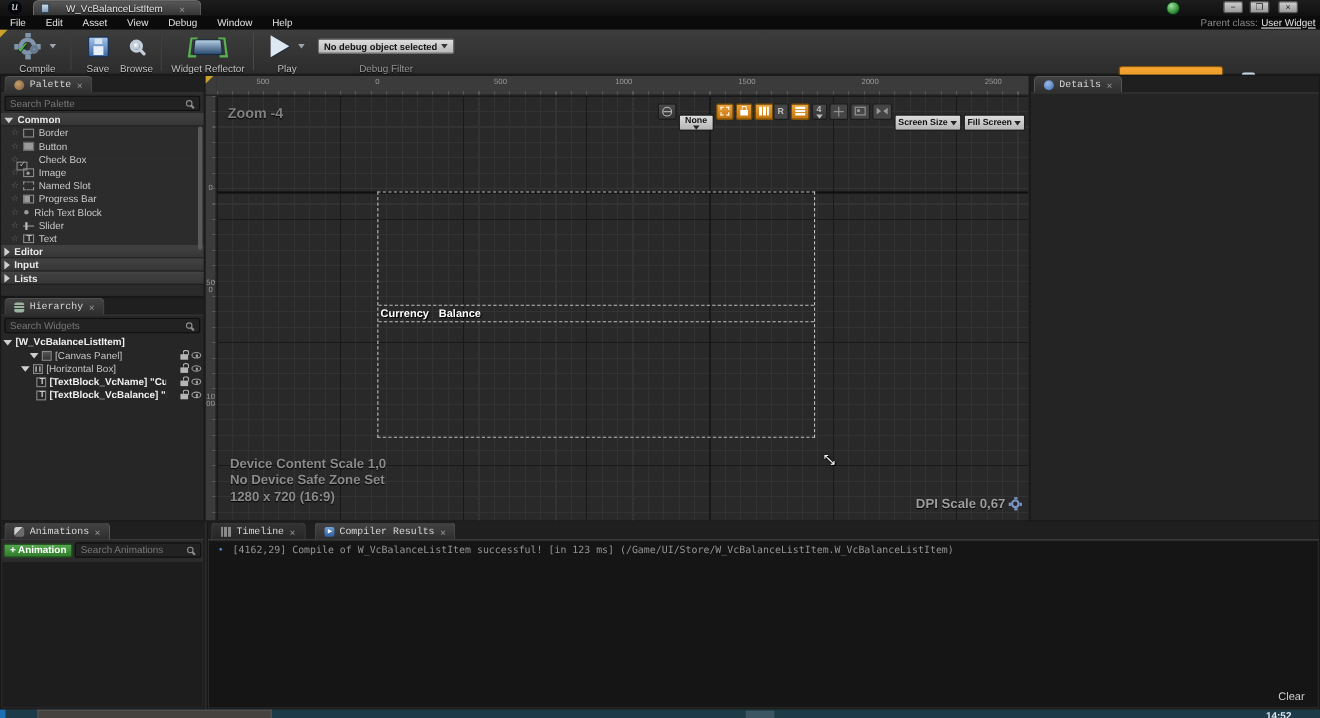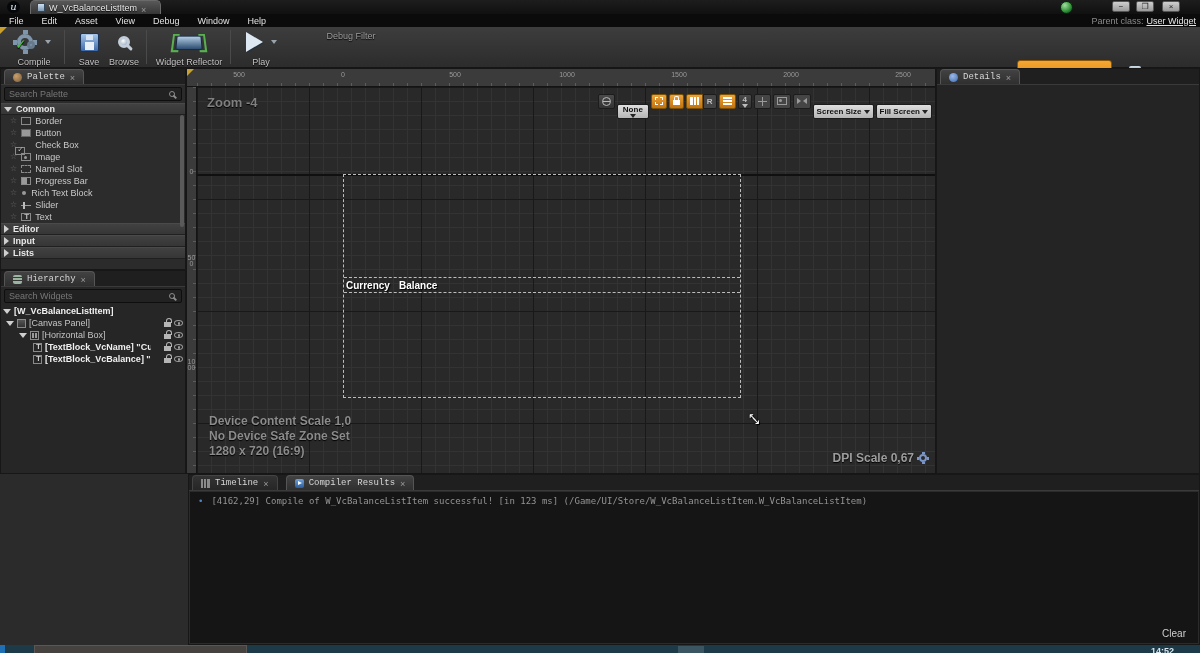--- a/index.html
+++ b/index.html
@@ -8,21 +8,21 @@
        -webkit-font-smoothing:antialiased;}
   *{box-sizing:border-box;}
 
   
   .titlebar{position:absolute;left:0;top:0;width:1200px;height:14px;background:linear-gradient(#1d1d1d,#101010);}
   .uelogo{position:absolute;left:7px;top:1px;width:13px;height:12px;border-radius:50%;
           background:#05070a;color:#dfe7ee;font-family:"DejaVu Serif",serif;font-style:italic;
           font-size:10px;line-height:12px;text-align:center;}
   .doctab{position:absolute;left:30px;top:0;height:14px;min-width:128px;padding:0 14px 0 6px;
           background:linear-gradient(#585858,#353535);border:1px solid #6a6a6a;border-bottom:none;
-          border-radius:5px 5px 0 0;display:flex;align-items:center;gap:4px;}
+          border-radius:5px 5px 0 0;display:flex;align-items:center;gap:15px;}
   .doctab .dicon{width:8px;height:9px;background:linear-gradient(#cfe0ee,#7e9ab5);border:1px solid #31475e;}
   .doctab .dlabel{font-size:9px;color:#e8e8e8;text-shadow:0 1px 1px #000;white-space:nowrap;}
   .tab-x::after{content:"×";color:#9a9a9a;font-size:9px;line-height:9px;}
   .orb{position:absolute;top:1px;width:13px;height:13px;border-radius:50%;
        background:radial-gradient(circle at 35% 30%,#9fe09f,#2e8f33 60%,#123);border:1px solid #0a2a10;}
   .winbtn{position:absolute;top:1px;width:18px;height:11px;background:linear-gradient(#cfcfcf,#9a9a9a);
           border:1px solid #555;border-radius:2px;color:#222;font-size:8px;line-height:9px;text-align:center;}
   
   .menubar{position:absolute;left:0;top:14px;width:1200px;height:13px;background:#0b0b0b;display:flex;align-items:center;}
   .menuitem{font-size:9px;color:#e2e2e2;padding:0 9px;}
@@ -281,20 +281,26 @@
 
     <div class="tbgroup" style="left:238px;width:46px;">
       <div style="height:26px;display:flex;align-items:center;">
         <span class="playtri"></span>
         <span class="caret" style="margin-left:8px;"></span>
       </div>
       <span class="tblabel">Play</span>
     </div>
 
     <div class="tbgroup" style="left:296px;width:110px;">
+      <div style="height:26px;display:flex;align-items:center;">
+        <span class="combo">
+          <span>No debug object selected</span>
+          <span class="caret"></span>
+        </span>
+      </div>
       <span class="tblabel" style="color:#9a9a9a;">Debug Filter</span>
     </div>
 
     <div class="designer-btn">
       <span class="pencil">✎</span>
       <span>Designer</span>
     </div>
     <div class="chev" style="position:absolute;right:76px;top:42px;"></div>
     <div class="graph-btn">
       <span class="graphico">
@@ -390,21 +396,21 @@
       </div>
     </div>
     <div class="searchrow">
       <input placeholder="Search Widgets" style="">
       <span class="mag"></span>
     </div>
     <div class="hrow" style="padding-left:2px;">
       <span class="tri-d"></span>
       <span class="hlabel hb">[W_VcBalanceListItem]</span>
     </div>
-    <div class="hrow" style="padding-left:5px;">
+    <div class="hrow" style="padding-left:26px;">
       <span class="tri-d"></span>
       <span class="wico canvas"></span>
       <span class="hlabel hn">[Canvas Panel]</span>
       <span class="spacer"></span>
       <span class="lockico"></span>
       <span class="eyeico"></span>
     </div>
     <div class="hrow" style="padding-left:18px;">
       <span class="tri-d"></span>
       <span class="wico hbox"></span>
@@ -524,20 +530,37 @@
   <div class="panel" style="left:936px;top:68px;width:264px;height:406px;background:#242424;">
     <div class="tabstrip">
       <div class="ptab">
         <span class="tabicon det"></span>
         <span class="plabel">Details</span>
         <span class="tab-x"></span>
       </div>
     </div>
   </div>
 
+  <div class="panel" style="left:0;top:474px;width:186px;height:171px;">
+    <div class="tabstrip">
+      <div class="ptab">
+        <span class="tabicon anim"></span>
+        <span class="plabel">Animations</span>
+        <span class="tab-x"></span>
+      </div>
+    </div>
+    <div class="animbar">
+      <div class="addanim">+ Animation</div>
+      <div class="searchrow" style="flex:1;margin:0;">
+        <input placeholder="Search Animations" style="">
+        <span class="mag"></span>
+      </div>
+    </div>
+    <div class="animbody"></div>
+  </div>
 
   <div class="panel" style="left:188px;top:474px;width:1012px;height:171px;">
     <div class="tabstrip">
       <div class="ptab inactive">
         <span class="tabicon tl"></span>
         <span class="plabel">Timeline</span>
         <span class="tab-x"></span>
       </div>
       <div class="ptab" style="margin-left:8px;">
         <span class="tabicon cr"></span>

